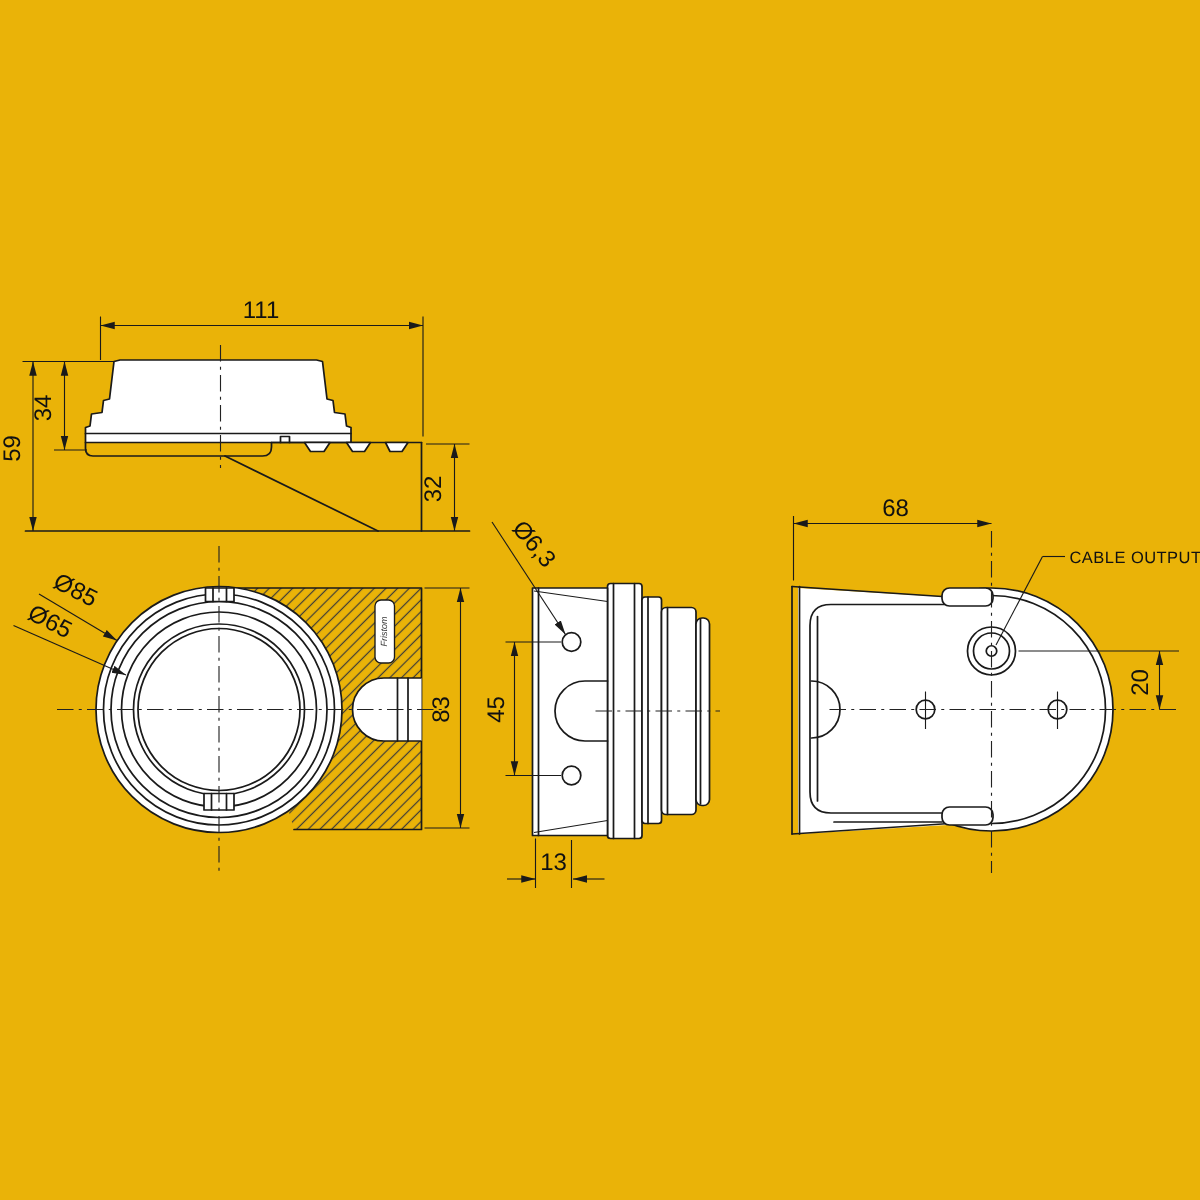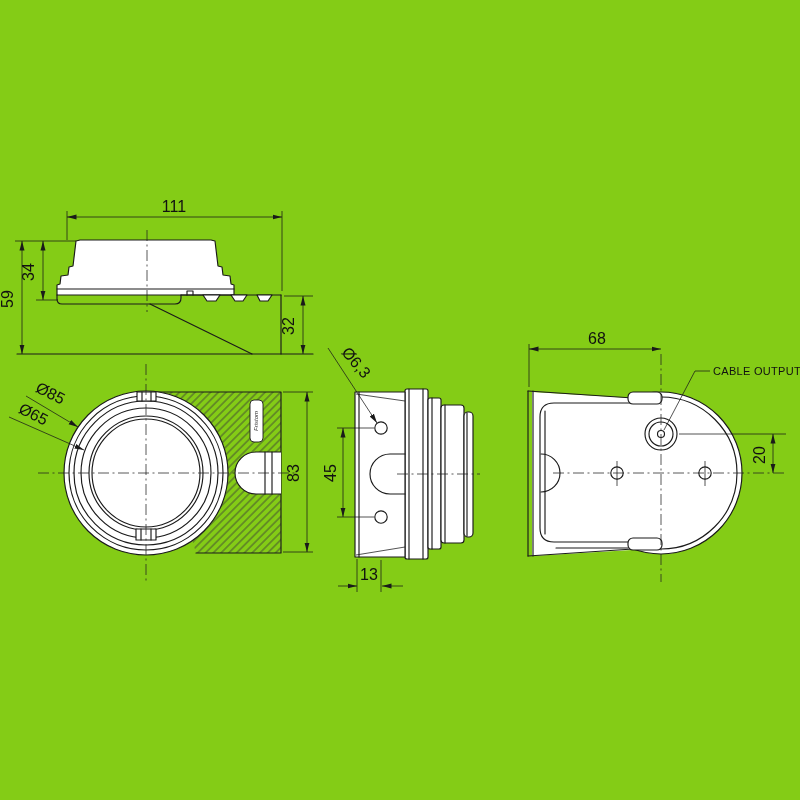--- a/index.html
+++ b/index.html
@@ -1,16 +1,16 @@
 <!DOCTYPE html>
 <html><head>
 <meta charset="utf-8">
 <style>
   html,body{margin:0;padding:0;background:#fff;}
-  .stage{width:800px;height:800px;background:#84cc16;position:relative;overflow:hidden;}
+  .stage{width:800px;height:800px;background:#eab308;position:relative;overflow:hidden;}
   svg{display:block;}
   .outline{stroke:#1a1a1a;stroke-width:1.15;fill:none;stroke-linecap:round;stroke-linejoin:round;}
   .outline-f{stroke:#1a1a1a;stroke-width:1.15;fill:#ffffff;stroke-linejoin:round;}
   .thin{stroke:#1a1a1a;stroke-width:0.75;fill:none;}
   .cl{stroke:#222222;stroke-width:0.75;fill:none;stroke-dasharray:11 3.5 2 3.5;}
   .dim-text{font-family:"Liberation Sans",sans-serif;font-size:16px;fill:#111111;}
   .small-text{font-family:"Liberation Sans",sans-serif;font-size:11px;fill:#111111;letter-spacing:0.3px;}
   .logo-text{font-family:"Liberation Sans",sans-serif;font-size:6px;font-style:italic;fill:#333333;}
 </style>
 </head>

